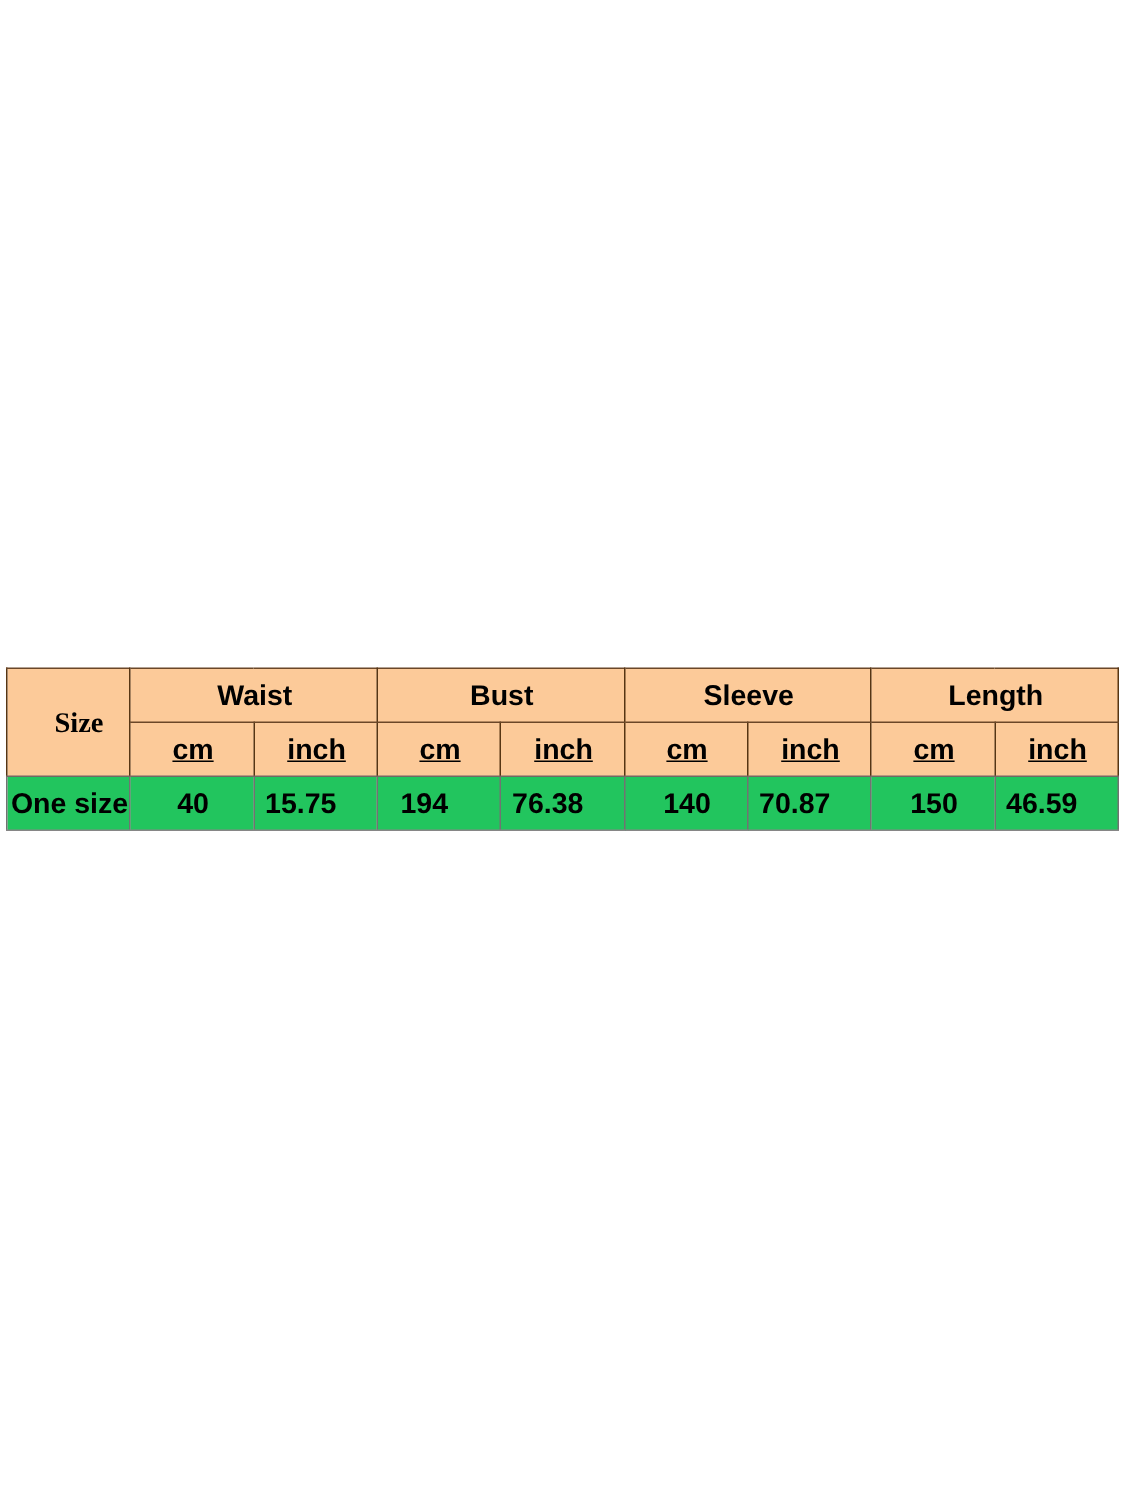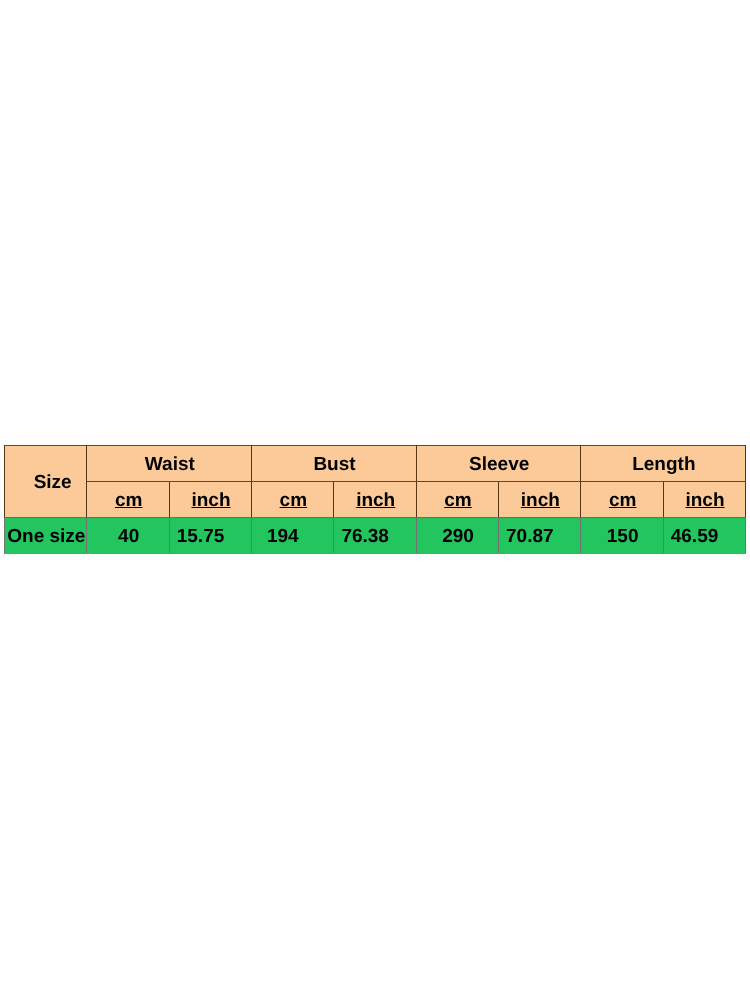--- a/index.html
+++ b/index.html
@@ -28,21 +28,21 @@
     text-align: center;
     vertical-align: middle;
     font-weight: bold;
     font-size: 19px;
     color: #000;
     height: 33px;
     padding: 2px 0 0 1.4px;
     line-height: 1;
   }
   .size-table .hd { background: #fcca99; }
-  .size-table .size-head { padding-left: 14px; }
+  .size-table .size-head { padding-left: 14px; font-family: Liberation Serif, serif; }
   .size-table .trail-space { padding-right: 21px; }
   .size-table .data { background: #22c55e; border-color: #727272; border-top-color: #736864; border-bottom-color: #868686; }
   .size-table tr.units-row td { border-bottom-color: #736864; text-decoration: underline; }
   .size-table .size-head { border-bottom-color: #736864; }
 </style>
 </head>
 <body>
 
 <div class="page">
   <table class="size-table">
@@ -74,20 +74,20 @@
       <td class="hd">inch</td>
       <td class="hd">cm</td>
       <td class="hd">inch</td>
     </tr>
     <tr>
       <td class="data">One size</td>
       <td class="data">40</td>
       <td class="data trail-space">15.75</td>
       <td class="data trail-space">194</td>
       <td class="data trail-space">76.38</td>
-      <td class="data">290</td>
+      <td class="data">140</td>
       <td class="data trail-space">70.87</td>
       <td class="data">150</td>
       <td class="data trail-space">46.59</td>
     </tr>
   </tbody>
     </table>
 </div>
 
 </body></html>

